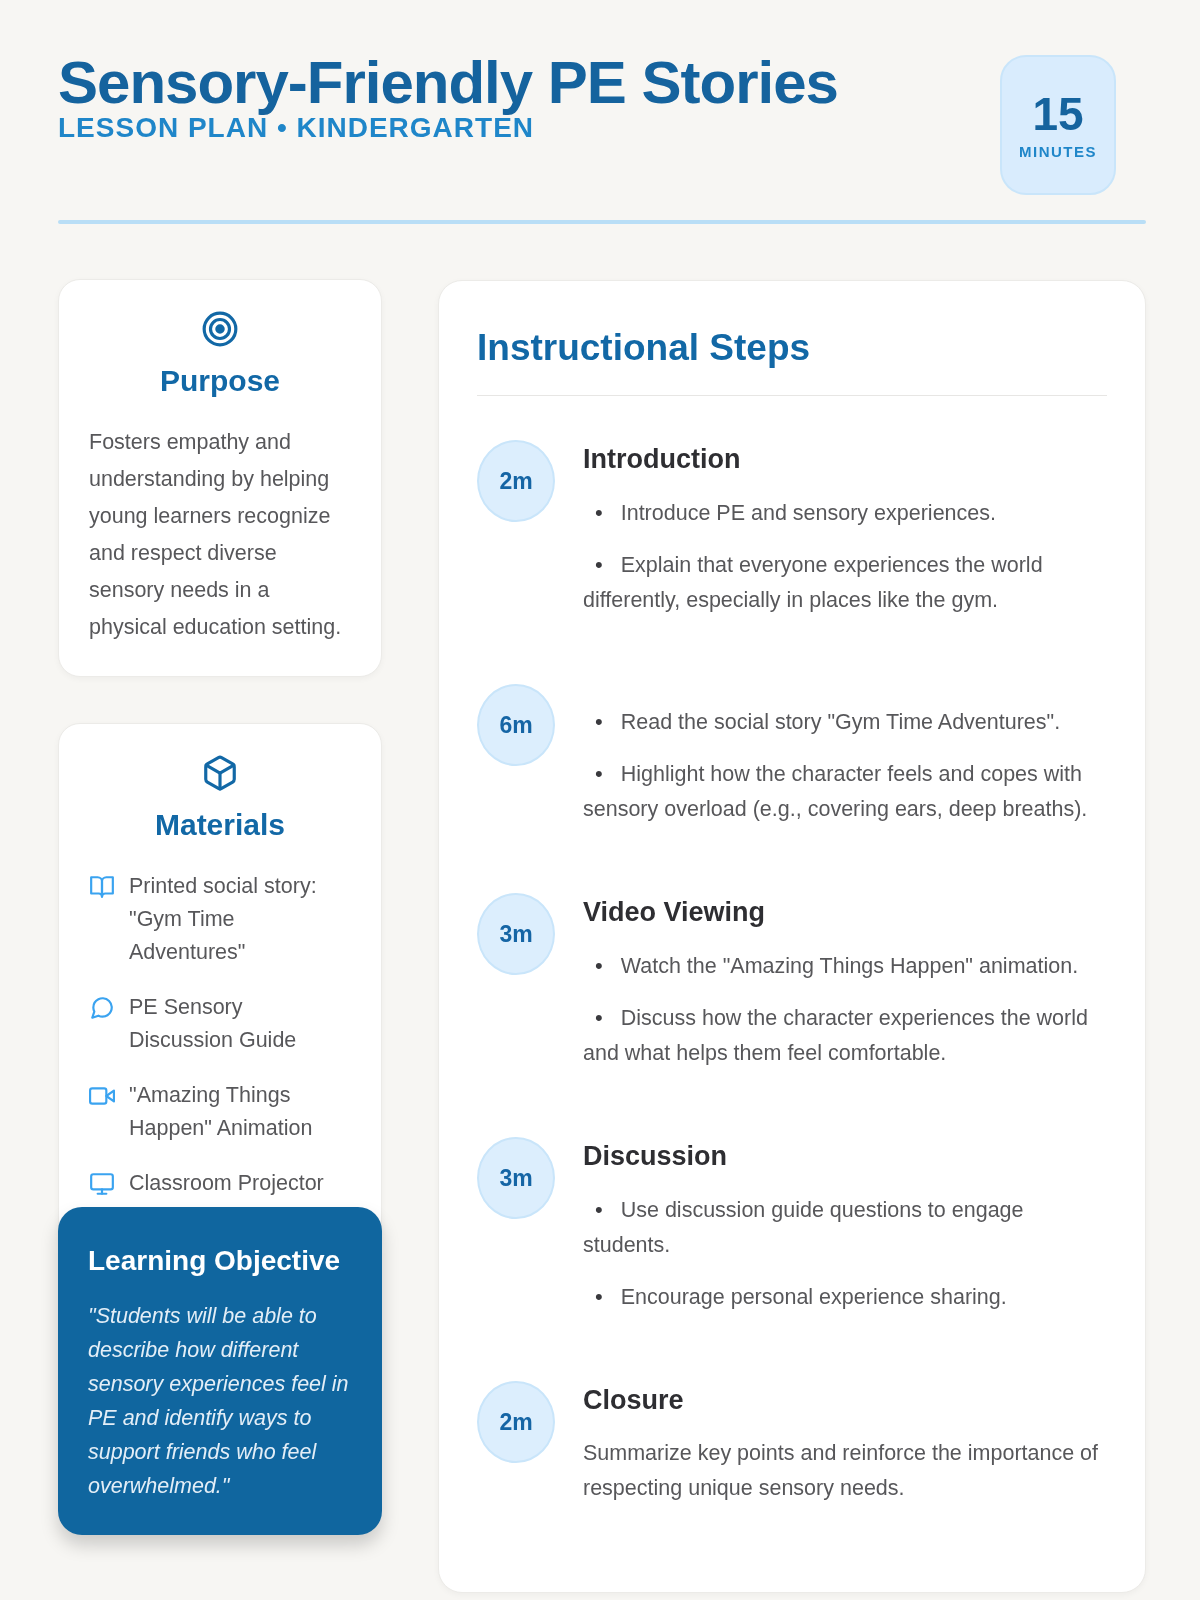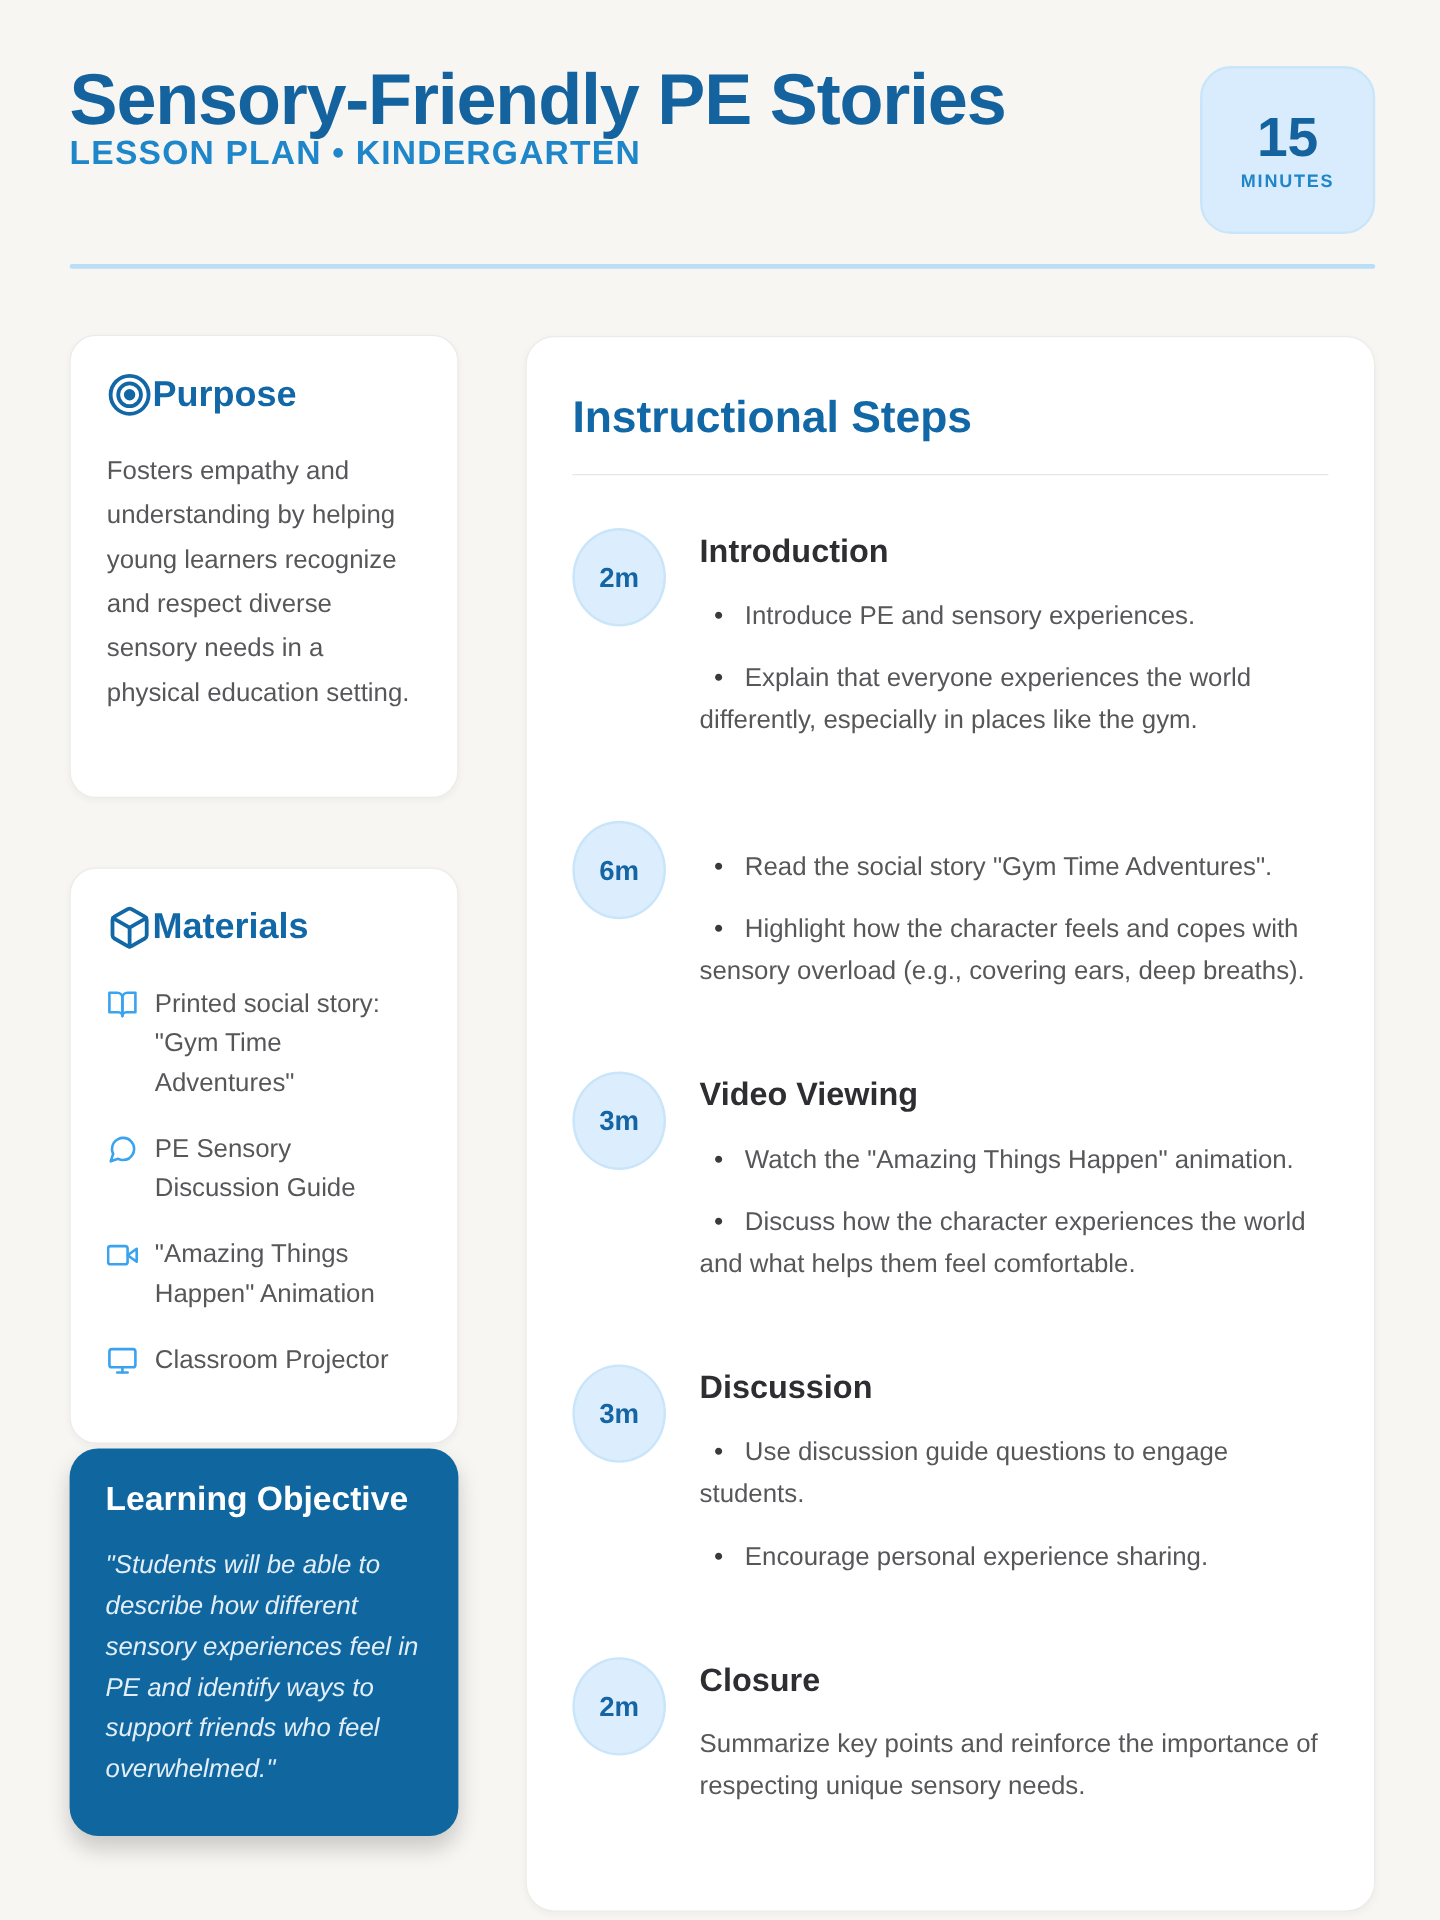--- a/index.html
+++ b/index.html
@@ -17,53 +17,53 @@
   
   .page-title{
     position:absolute;left:58px;top:48px;margin:0;width:920px;
     font-size:60px;font-weight:800;letter-spacing:-1px;color:var(--title-blue);
   }
   .page-subtitle{
     position:absolute;left:58px;top:112px;
     font-size:28px;font-weight:600;letter-spacing:1px;color:var(--subtitle-blue);
   }
   .duration-badge{
-    position:absolute;left:1000px;top:55px;width:146px;height:140px;
+    position:absolute;left:1000px;top:55px;width:116px;height:140px;
     background:var(--badge-bg);border:2px solid var(--badge-border);border-radius:26px;
     display:flex;flex-direction:column;align-items:center;justify-content:center;gap:6px;
   }
   .duration-value{font-size:46px;font-weight:800;color:var(--title-blue);line-height:1;}
   .duration-unit{font-size:15px;font-weight:700;letter-spacing:1.5px;color:var(--subtitle-blue);}
   .header-divider{
     position:absolute;left:58px;top:220px;width:1088px;height:4px;
     background:var(--divider-blue);border-radius:2px;
   }
   
   .card{
     position:absolute;left:58px;width:324px;background:#ffffff;
     border:1px solid var(--card-border);border-radius:22px;padding:30px;
     box-shadow:0 2px 6px rgba(0,0,0,0.04);
   }
   .purpose-card{top:279px;min-height:386px;}
   .materials-card{top:723px;min-height:434px;}
-  .card-heading-row{display:flex;align-items:center;}
+  .card-heading-row{display:flex;align-items:center;gap:16px;flex-direction:column;}
   .card-heading{margin:0;font-size:30px;font-weight:800;color:var(--accent-blue);}
   .heading-icon{width:38px;height:38px;flex:0 0 auto;color:var(--accent-blue);display:inline-flex;}
   .heading-icon svg{width:100%;height:100%;}
   .card-body{margin:26px 0 0;font-size:21.5px;line-height:37px;color:var(--body-gray);}
   
   .materials-list{list-style:none;margin:28px 0 0;padding:0;}
   .material-item{display:flex;align-items:flex-start;gap:14px;margin-bottom:22px;}
   .mat-icon{width:26px;height:26px;flex:0 0 auto;margin-top:4px;color:var(--light-blue);display:inline-flex;}
   .mat-icon svg{width:100%;height:100%;}
   .mat-label{font-size:21.5px;line-height:33px;color:var(--body-gray);}
   
   .objective-card{
     position:absolute;left:58px;top:1207px;width:324px;min-height:323px;
-    background:var(--objective-bg);border-radius:24px;padding:20px 30px;
+    background:var(--objective-bg);border-radius:24px;padding:32px 30px;
     box-shadow:0 10px 18px rgba(0,0,0,0.18);
   }
   .objective-heading{margin:6px 0 0;font-size:28px;font-weight:800;color:#ffffff;}
   .objective-body{margin:22px 0 0;font-style:italic;font-size:21.5px;line-height:34px;color:#e3eef7;}
   
   .steps-card{
     position:absolute;left:438px;top:280px;width:708px;min-height:1252px;
     background:#ffffff;border:1px solid var(--card-border);border-radius:24px;
     padding:36px 38px;box-shadow:0 2px 6px rgba(0,0,0,0.04);
   }

